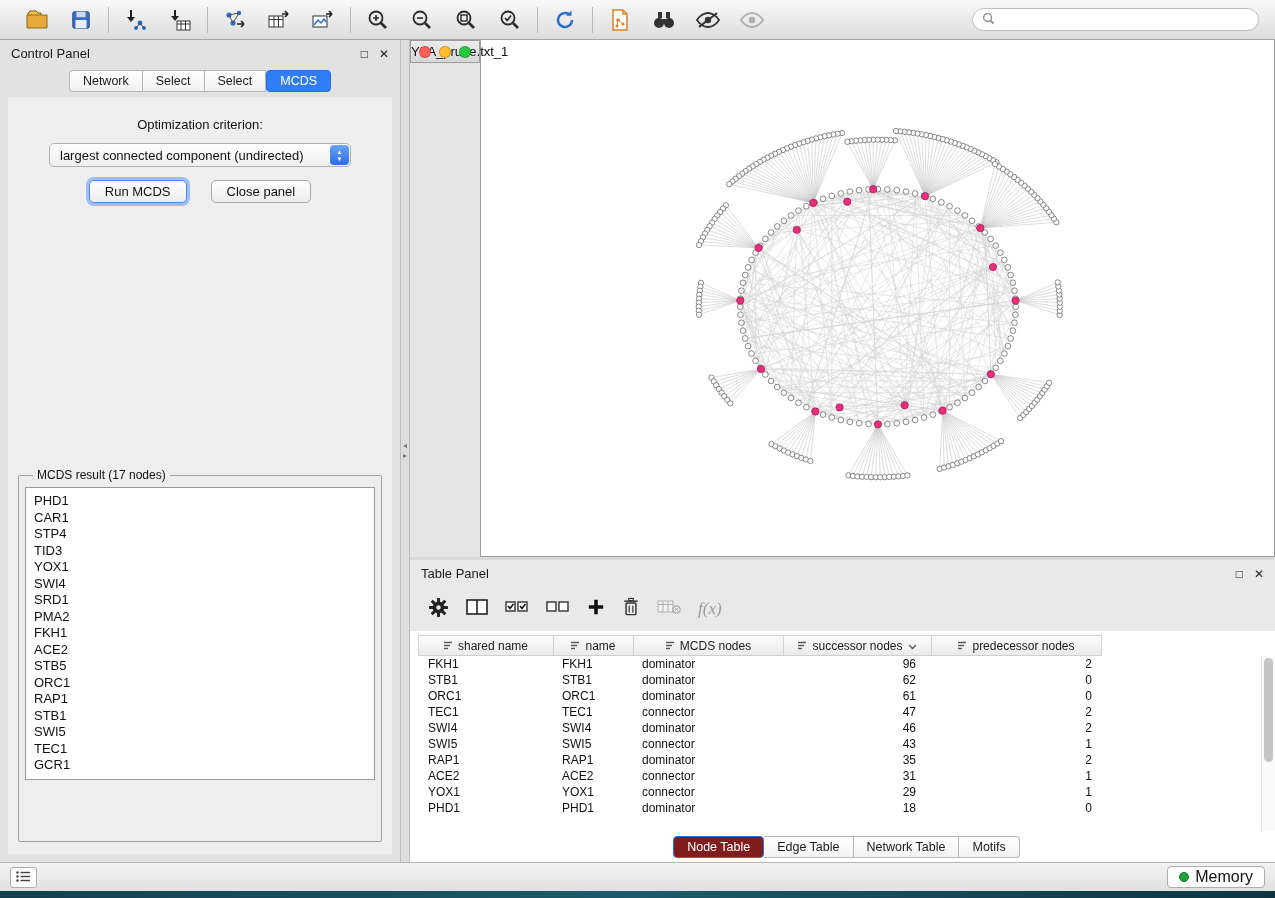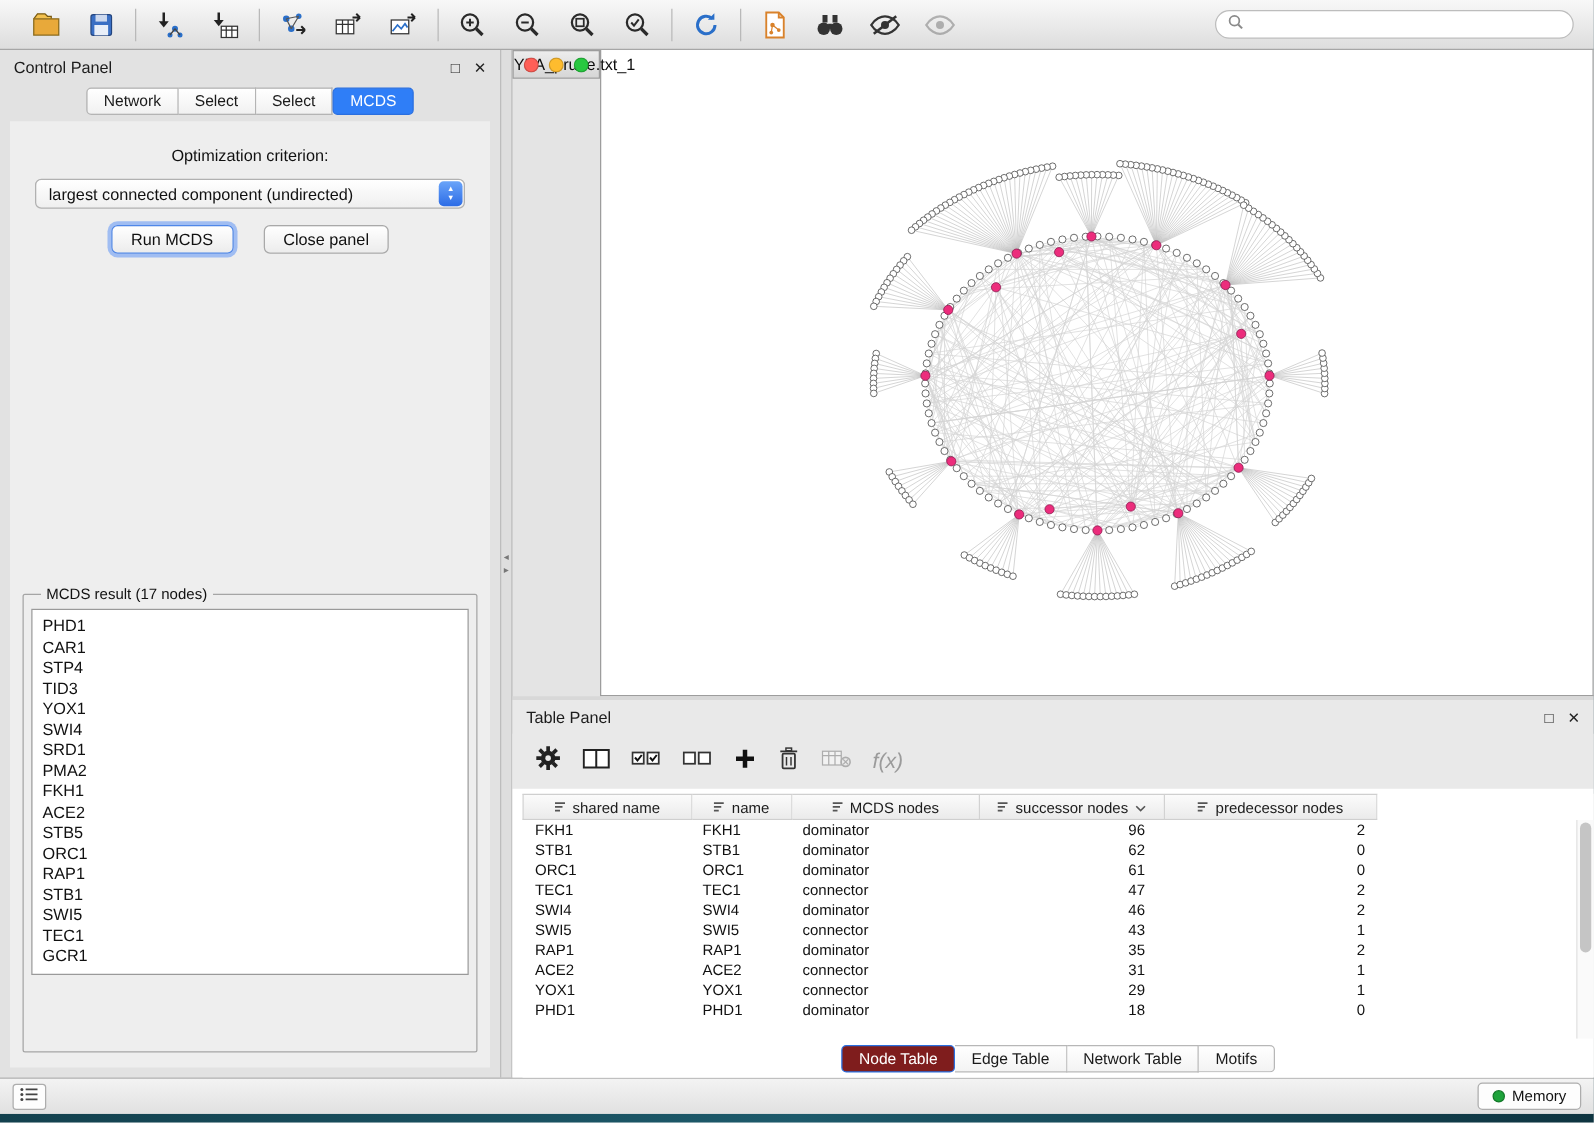--- a/index.html
+++ b/index.html
@@ -24,21 +24,21 @@
 .panel-header{height:27px;display:flex;align-items:center;padding:0 11px;font-size:13px;color:#1c1c1c;flex-shrink:0}
 .win-btns{margin-left:auto;display:flex;gap:11px;font-size:12px;color:#222}
 .win-btn{cursor:default;line-height:12px}
 .ctabs{display:flex;justify-content:center;margin:3px 0 5px;flex-shrink:0}
 .ctab{font-size:12.5px;padding:3px 13px;background:linear-gradient(#ffffff,#f1f1f1);border:1px solid #b4b4b4;border-left:none;color:#1a1a1a}
 .ctab:first-child{border-left:1px solid #b4b4b4;border-radius:4px 0 0 4px}
 .ctab:last-child{border-radius:0 4px 4px 0}
 .ctab.active{background:#2f7ef7;border:1px solid #2a6fe0;color:#fff;border-radius:4px}
 .cp-content{flex:1;margin:0 8px 8px;background:#eeeeee;display:flex;flex-direction:column;padding:12px 10px;min-height:0}
 .opt-label{text-align:center;font-size:13px;margin:8px 0 11px;color:#111}
-.dropdown{height:24px;margin:0 10px;background:linear-gradient(#ffffff,#efefef);border:1px solid #b1b1b1;border-radius:5px;display:flex;align-items:center;font-size:13px;padding-left:10px;position:relative;color:#111}
+.dropdown{height:24px;margin:0 31px;background:linear-gradient(#ffffff,#efefef);border:1px solid #b1b1b1;border-radius:5px;display:flex;align-items:center;font-size:13px;padding-left:10px;position:relative;color:#111}
 .dd-arrows{position:absolute;right:1px;top:1px;bottom:1px;width:19px;background:linear-gradient(#6aa4f9,#2c6ce6);border-radius:4px;color:#fff;display:flex;flex-direction:column;align-items:center;justify-content:center;font-size:6px;line-height:6px;gap:1px}
 .btn-row{display:flex;justify-content:center;gap:24px;margin-top:13px}
 .btn{height:23px;padding:0 15px;font-size:13px;background:linear-gradient(#ffffff,#ececec);border:1px solid #a9a9a9;border-radius:5px;color:#111;display:flex;align-items:center}
 .btn.focused{box-shadow:0 0 0 3px rgba(96,150,245,.55);border-color:#4f87e8}
 .mcds-fieldset{margin-top:auto;height:374px;border:1px solid #a5a5a5;border-radius:2px;padding:5px 6px 6px;display:flex;flex-direction:column}
 .mcds-fieldset legend{font-size:12px;padding:0 4px;margin-left:8px;color:#111}
 .mcds-list{flex:1;background:#fff;border:1px solid #9a9a9a;overflow:hidden;padding:5px 8px;font-size:13px;line-height:16.5px;color:#111}
 
 
 .splitter{width:10px;background:#dedede;border-left:1px solid #bdbdbd;border-right:1px solid #bdbdbd;display:flex;flex-direction:column;align-items:center;justify-content:center;gap:2px;flex-shrink:0}
@@ -52,21 +52,21 @@
 .light{width:12px;height:12px;border-radius:50%;border:1px solid rgba(0,0,0,.18)}
 .net-title{position:absolute;left:0;right:0;text-align:center;font-size:13px;color:#0d0d0d}
 .net-canvas{flex:1;background:#ffffff;border:1px solid #9d9d9d;border-top:none;overflow:hidden}
 .net-canvas svg{display:block}
 .h-splitter{height:3px;background:#d8d8d8;flex-shrink:0}
 
 
 .table-panel{flex:1;display:flex;flex-direction:column;min-height:0;background:#e9e9e9}
 .tp-toolbar{height:44px;display:flex;align-items:center;gap:17px;padding:0 18px;background:#e9e9e9;flex-shrink:0}
 .tp-btn{display:flex;align-items:center;justify-content:center}
-.fx-label{font-family:Liberation Sans, sans-serif;font-style:italic;font-size:17px;color:#9b9b9b}
+.fx-label{font-family:Liberation Serif, serif;font-style:italic;font-size:17px;color:#9b9b9b}
 .table-wrap{flex:1;background:#fff;display:flex;flex-direction:column;min-height:0;padding-left:8px;position:relative}
 .table-header{display:flex;height:21px;font-size:12px;flex-shrink:0;margin-top:4px}
 .th{display:flex;align-items:center;justify-content:center;gap:5px;border-right:1px solid #d2d2d2;border-top:1px solid #cfcfcf;border-bottom:1px solid #cfcfcf;background:linear-gradient(#fbfbfb,#ebebeb);color:#1c1c1c;overflow:hidden;white-space:nowrap}
 .th:first-child{border-left:1px solid #d2d2d2}
 .c0{width:136px}.c1{width:80px}.c2{width:150px}.c3{width:148px}.c4{width:170px}
 .th-fill{flex:1;background:#fff}
 .table-body{flex:1;position:relative;overflow:hidden;background:#fff}
 .trow{display:flex;height:16px;font-size:12px;align-items:center;color:#111}
 .td{padding:0 8px;white-space:nowrap;overflow:hidden}
 .td.c0{padding-left:10px}
@@ -76,21 +76,21 @@
 .vthumb{position:absolute;top:2px;left:2px;width:9px;height:104px;background:#c5c5c5;border-radius:5px}
 .ttabs{height:31px;background:#fff;display:flex;justify-content:center;align-items:center;flex-shrink:0}
 .ttab{font-size:12.5px;padding:3px 13px;background:linear-gradient(#ffffff,#f3f3f3);border:1px solid #b7b7b7;border-left:none;color:#1a1a1a}
 .ttab:first-child{border-left:1px solid #b7b7b7;border-radius:4px 0 0 4px}
 .ttab:last-child{border-radius:0 4px 4px 0}
 .ttab.active{background:#7f1d1d;border:1px solid #2a6fe0;color:#fff;border-radius:4px}
 
 
 .statusbar{height:29px;background:linear-gradient(#f3f3f3,#e1e1e1);border-top:1px solid #b3b3b3;display:flex;align-items:center;padding:0 10px;flex-shrink:0}
 .menu-btn{width:27px;height:21px;border:1px solid #adadad;border-radius:3px;background:#fdfdfd;display:flex;align-items:center;justify-content:center}
-.memory-btn{margin-left:auto;height:22px;border:1px solid #adadad;border-radius:4px;background:#fdfdfd;display:flex;align-items:center;gap:6px;padding:0 11px;font-size:12px;color:#111}
+.memory-btn{margin-left:auto;height:22px;border:1px solid #adadad;border-radius:4px;background:#fdfdfd;display:flex;align-items:center;gap:6px;padding:0 11px;font-size:16px;color:#111}
 .mem-dot{width:10px;height:10px;border-radius:50%;background:#1ea33b;border:1px solid #147a2a}
 </style>
 </head>
 <body>
 
 <div class="app">
 
   <div class="toolbar">
     <div class="tb-group">
       <div class="tb-btn">

